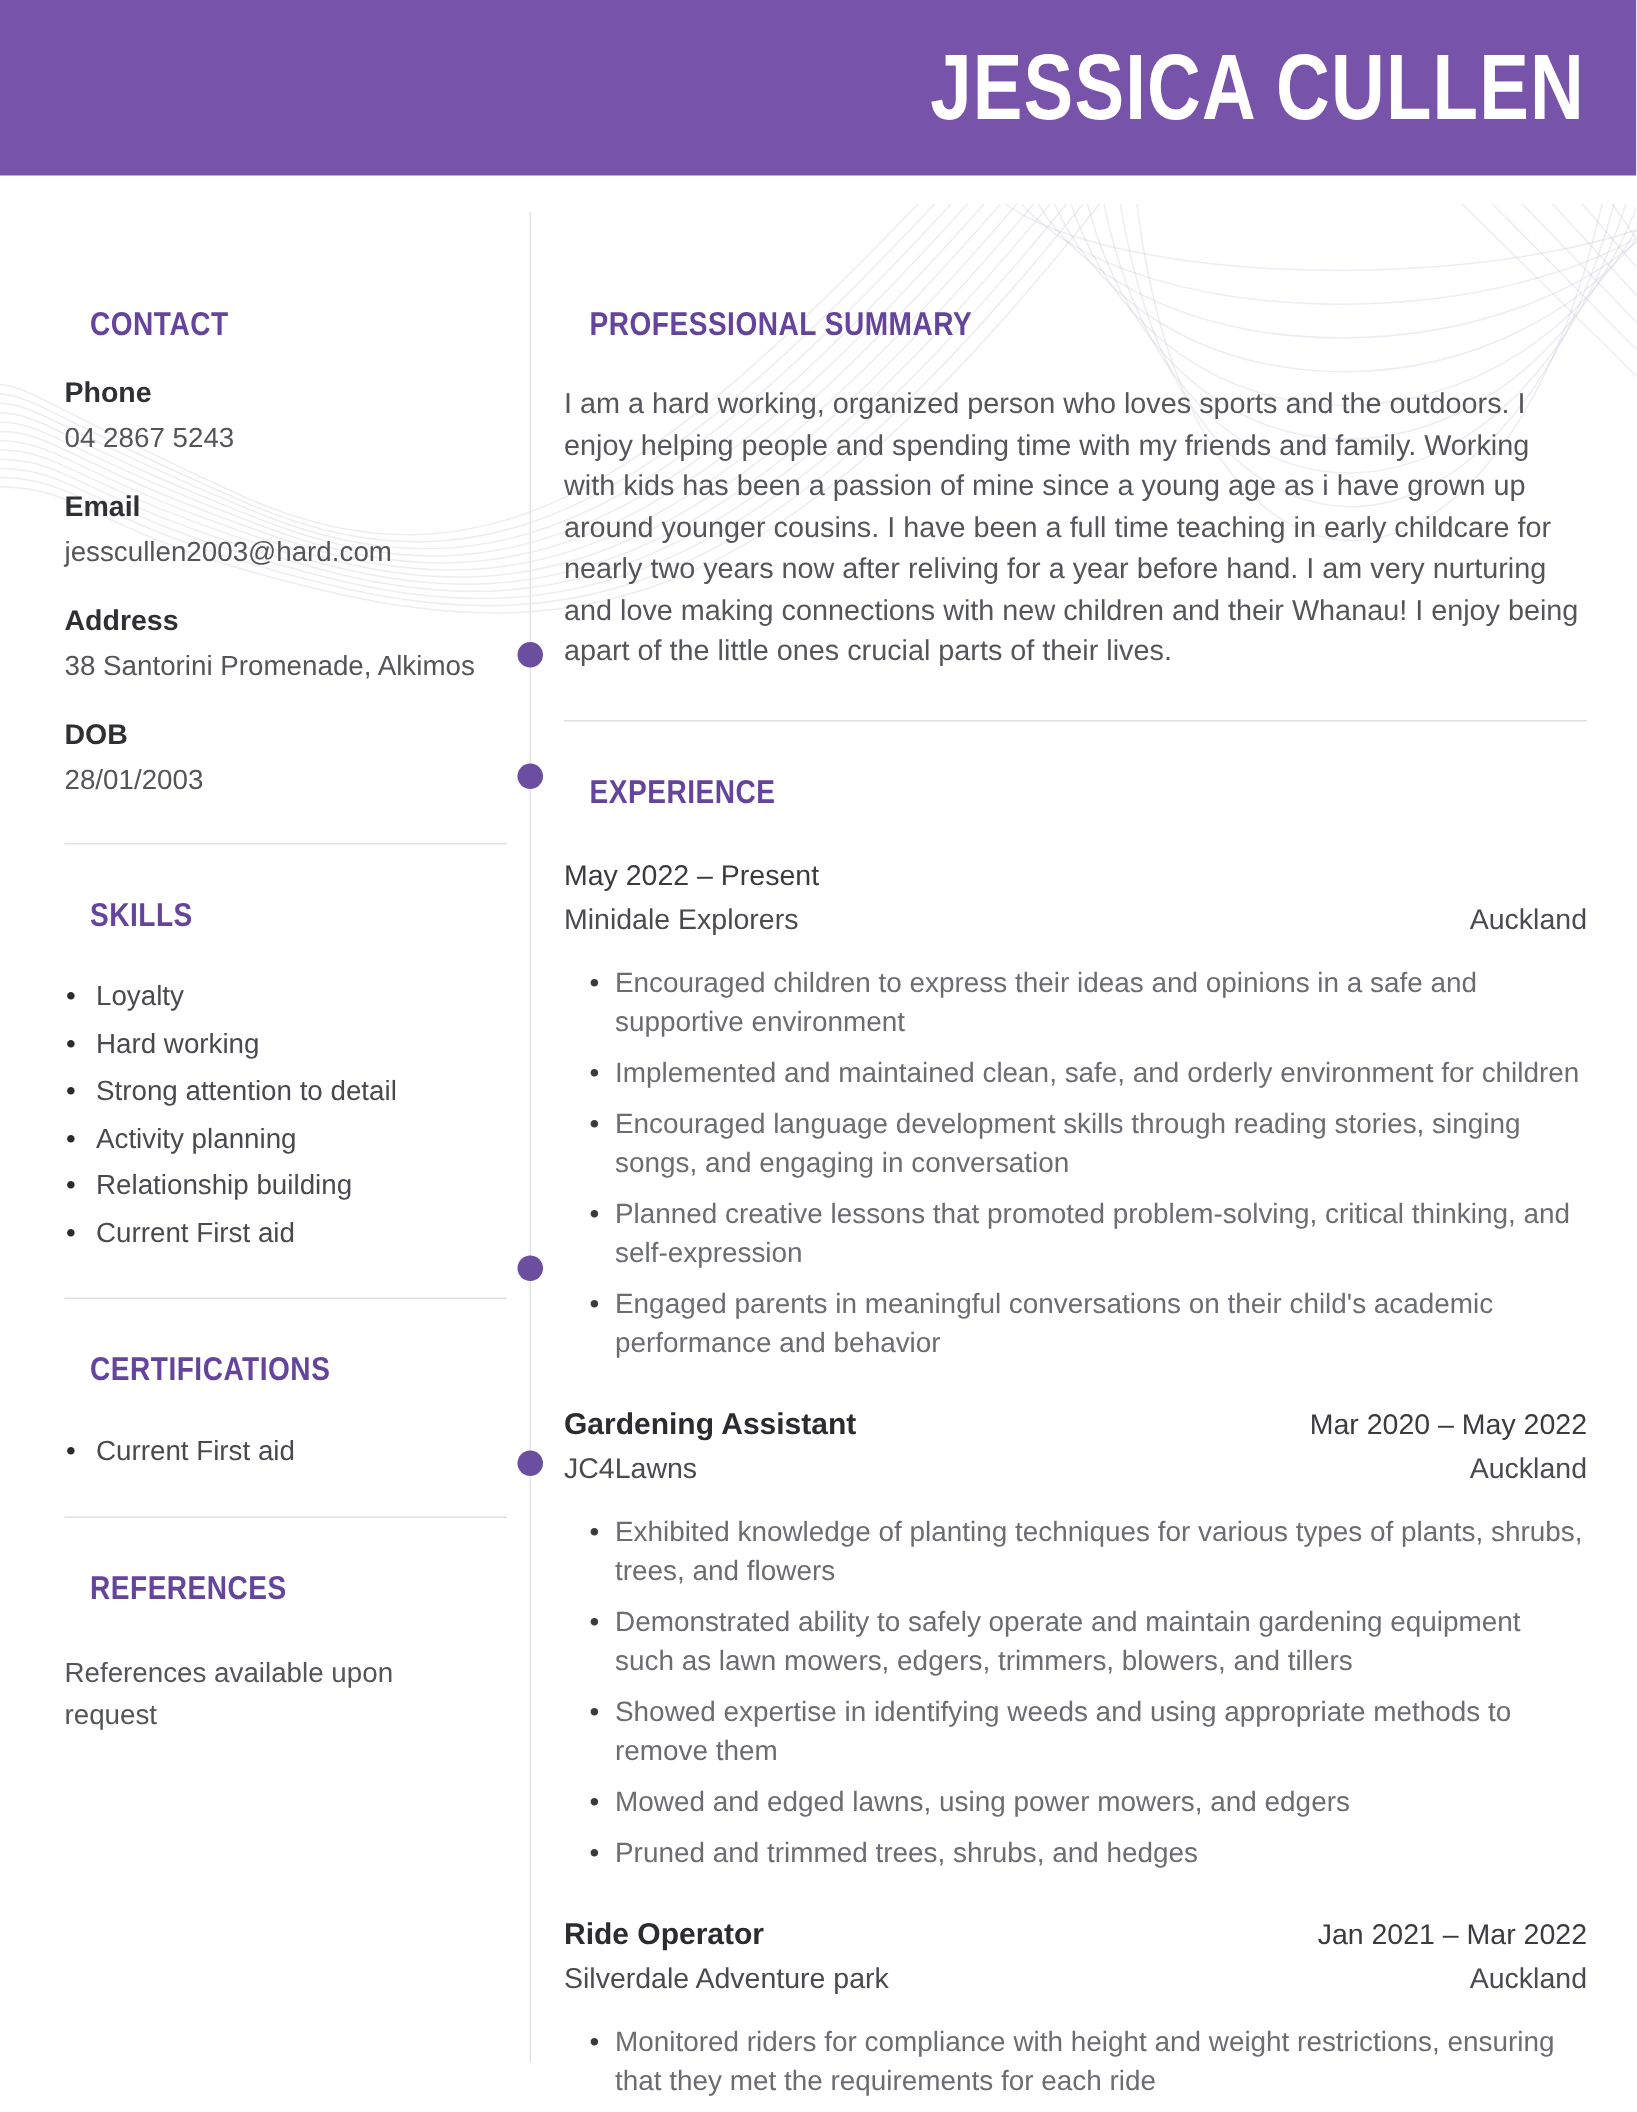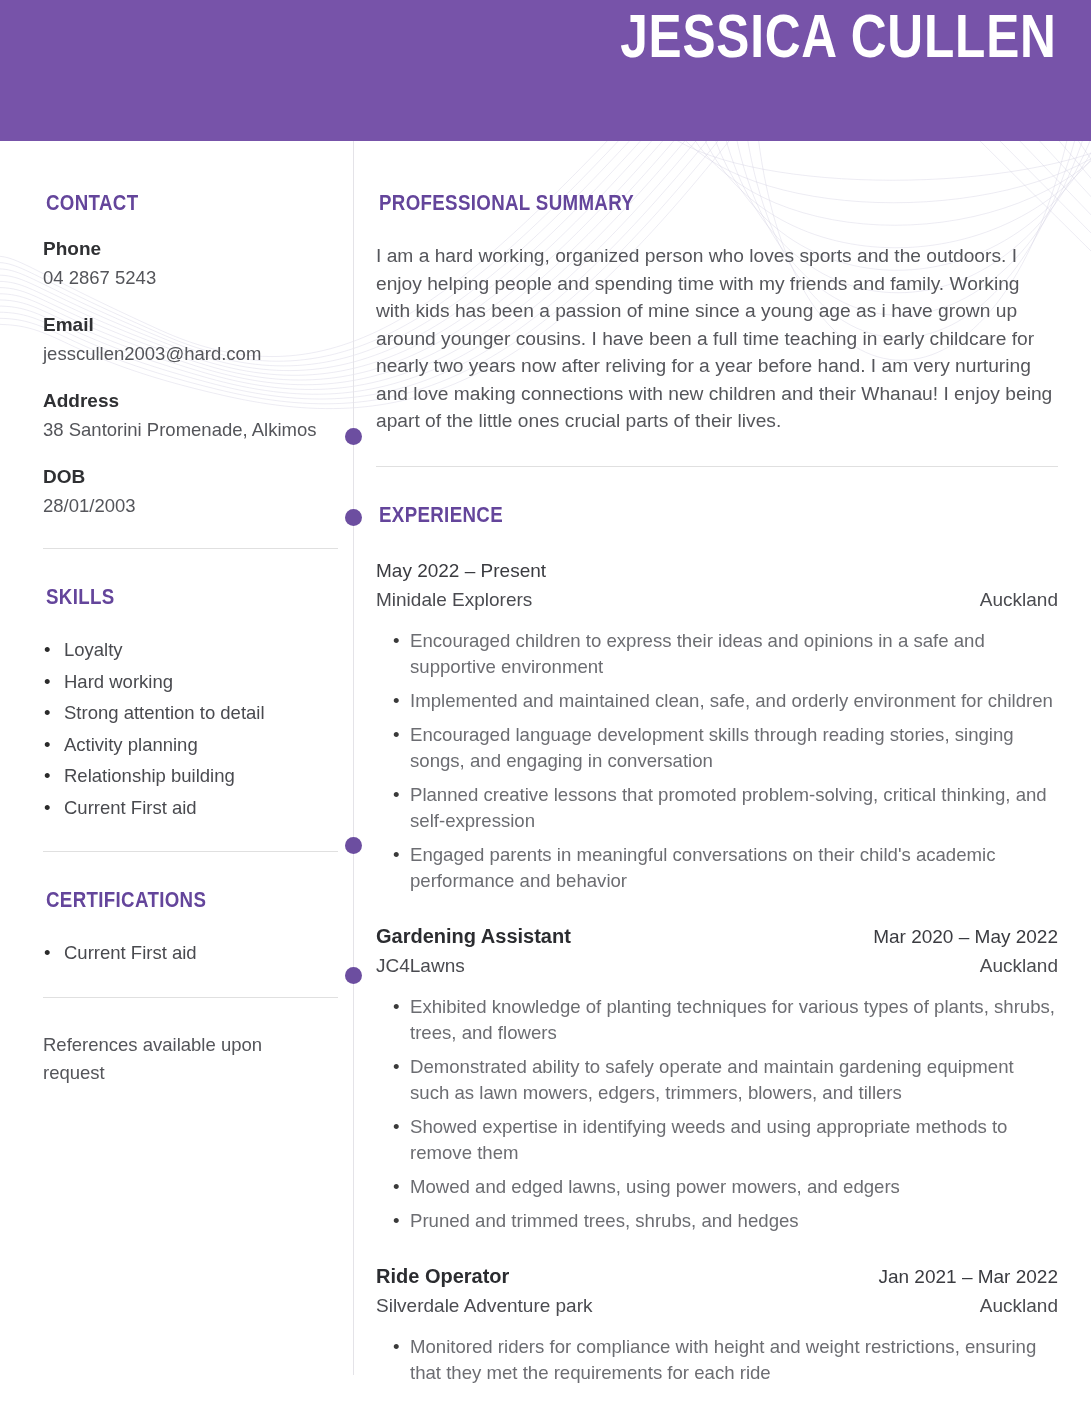--- a/index.html
+++ b/index.html
@@ -6,23 +6,23 @@
   .page{
     position:relative;
     width:1091px;height:1408px;
     overflow:hidden;
     font-family:"Liberation Sans","DejaVu Sans",sans-serif;
     background:#ffffff;
     color:#333;
   }
   
   .header{
-    position:absolute;left:0;top:0;width:1091px;height:141px;
+    position:absolute;left:0;top:0;width:1091px;height:117px;
     background:#7753A9;
-    display:flex;justify-content:flex-end;
+    display:flex;align-items:center;justify-content:flex-end;
     padding:0;box-sizing:border-box;
   }
   .name{
     display:inline-block;white-space:nowrap;
     margin-right:34px;
     font-size:62px;font-weight:bold;letter-spacing:1px;
     color:#ffffff;
     transform:scaleX(.80);transform-origin:right center;
   }
   
@@ -46,21 +46,21 @@
     box-sizing:border-box;padding-top:44px;
   }
   
   .h-label{
     display:inline-block;white-space:nowrap;
     font-size:22px;font-weight:bold;letter-spacing:.4px;
     color:#64459B;
     transform:scaleX(.85);transform-origin:left center;
     margin:0;
   }
-  h2{margin:3px;text-decoration:underline;}
+  h2{margin:17px;text-decoration:underline;}
   
   .contact-field{margin-top:19px;}
   .contact-label{font-size:19px;font-weight:bold;color:#2F3033;line-height:28px;}
   .contact-value{font-size:18.5px;color:#54555A;line-height:29px;}
   .contact-fields{margin-top:14px;}
   .side-divider{border:none;border-top:1px solid #e0e0e0;margin:28px 0 0 0;}
   .skills-section{margin-top:33px;}
   .side-list{list-style:none;margin:24px 0 0 0;padding:0;}
   .side-list li{
     position:relative;padding-left:21px;
@@ -183,20 +183,21 @@
       <h2><span class="h-label">CERTIFICATIONS</span></h2>
       <ul class="side-list">
 
       <li>Current First aid</li>
         </ul>
     </section>
 
     <hr class="side-divider">
 
     <section class="skills-section">
+      <h2><span class="h-label">REFERENCES</span></h2>
       <p class="refs-text">References available upon request</p>
     </section>
 
   </aside>
 
   <main class="main">
 
     <section>
       <h2><span class="h-label">PROFESSIONAL SUMMARY</span></h2>
       <p class="summary-text">I am a hard working, organized person who loves sports and the outdoors. I enjoy helping people and spending time with my friends and family. Working with kids has been a passion of mine since a young age as i have grown up around younger cousins. I have been a full time teaching in early childcare for nearly two years now after reliving for a year before hand. I am very nurturing and love making connections with new children and their Whanau! I enjoy being apart of the little ones crucial parts of their lives.</p>

